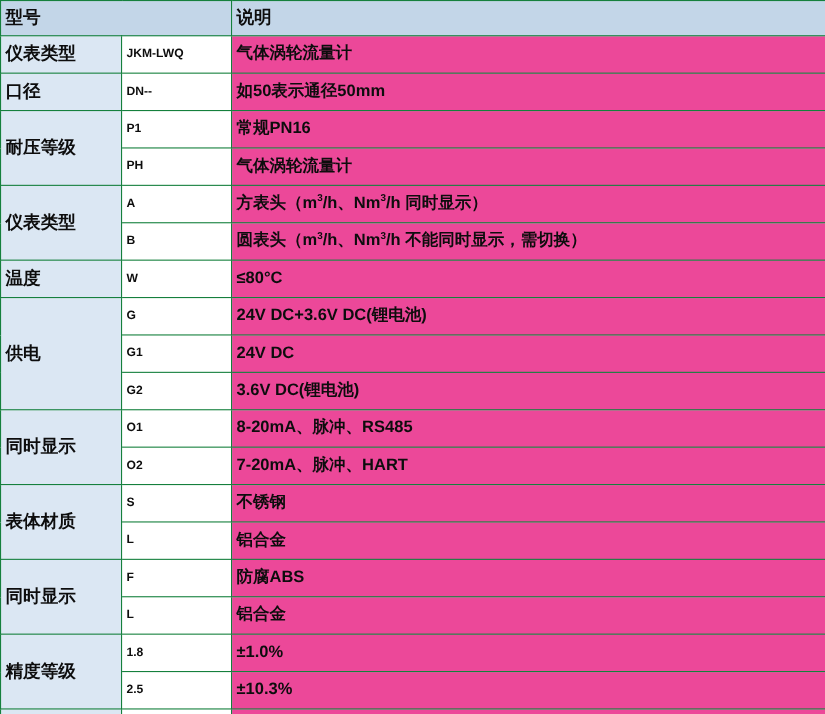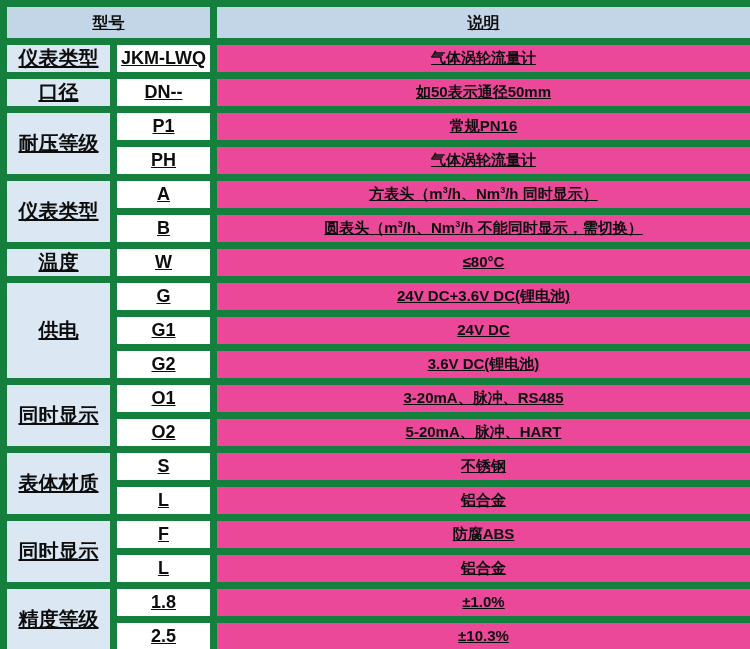--- a/index.html
+++ b/index.html
@@ -16,44 +16,43 @@
   table {
     border-collapse: collapse;
     width: 750px;
     table-layout: fixed;
   }
   col.c1 { width: 110px; }
   col.c2 { width: 100px; }
   col.c3 { width: 540px; }
 
   td, th {
-    border: 7px solid #15803d;
-    text-align: center;
+    border: 1px solid #15803d;
+    text-align: left;
     vertical-align: middle;
     color: #0d0d0d;
     font-size: 15px;
     padding: 0 4px;
     line-height: 1.25;
-    text-decoration: underline;
   }
   thead th {
     background: #c3d6e8;
     font-weight: bold;
     font-size: 16px;
     height: 31px;
   }
   td.label {
     background: #dbe7f3;
     font-weight: bold;
-    font-size: 20px;
+    font-size: 16px;
   }
   td.code {
     background: #ffffff;
     font-weight: bold;
-    font-size: 18px;
+    font-size: 11px;
   }
   td.desc {
     background: #ec4899;
     font-weight: bold;
     font-size: 15px;
   }
   tbody tr { height: 34px; }
   sup {
     font-size: 9px;
     vertical-align: super;
@@ -118,25 +117,25 @@
         <td class="code">G1</td>
         <td class="desc">24V DC</td>
       </tr>
       <tr>
         <td class="code">G2</td>
         <td class="desc">3.6V DC(锂电池)</td>
       </tr>
       <tr>
         <td class="label" rowspan="2">同时显示</td>
         <td class="code">O1</td>
-        <td class="desc">3-20mA、脉冲、RS485</td>
+        <td class="desc">8-20mA、脉冲、RS485</td>
       </tr>
       <tr>
         <td class="code">O2</td>
-        <td class="desc">5-20mA、脉冲、HART</td>
+        <td class="desc">7-20mA、脉冲、HART</td>
       </tr>
       <tr>
         <td class="label" rowspan="2">表体材质</td>
         <td class="code">S</td>
         <td class="desc">不锈钢</td>
       </tr>
       <tr>
         <td class="code">L</td>
         <td class="desc">铝合金</td>
       </tr>

